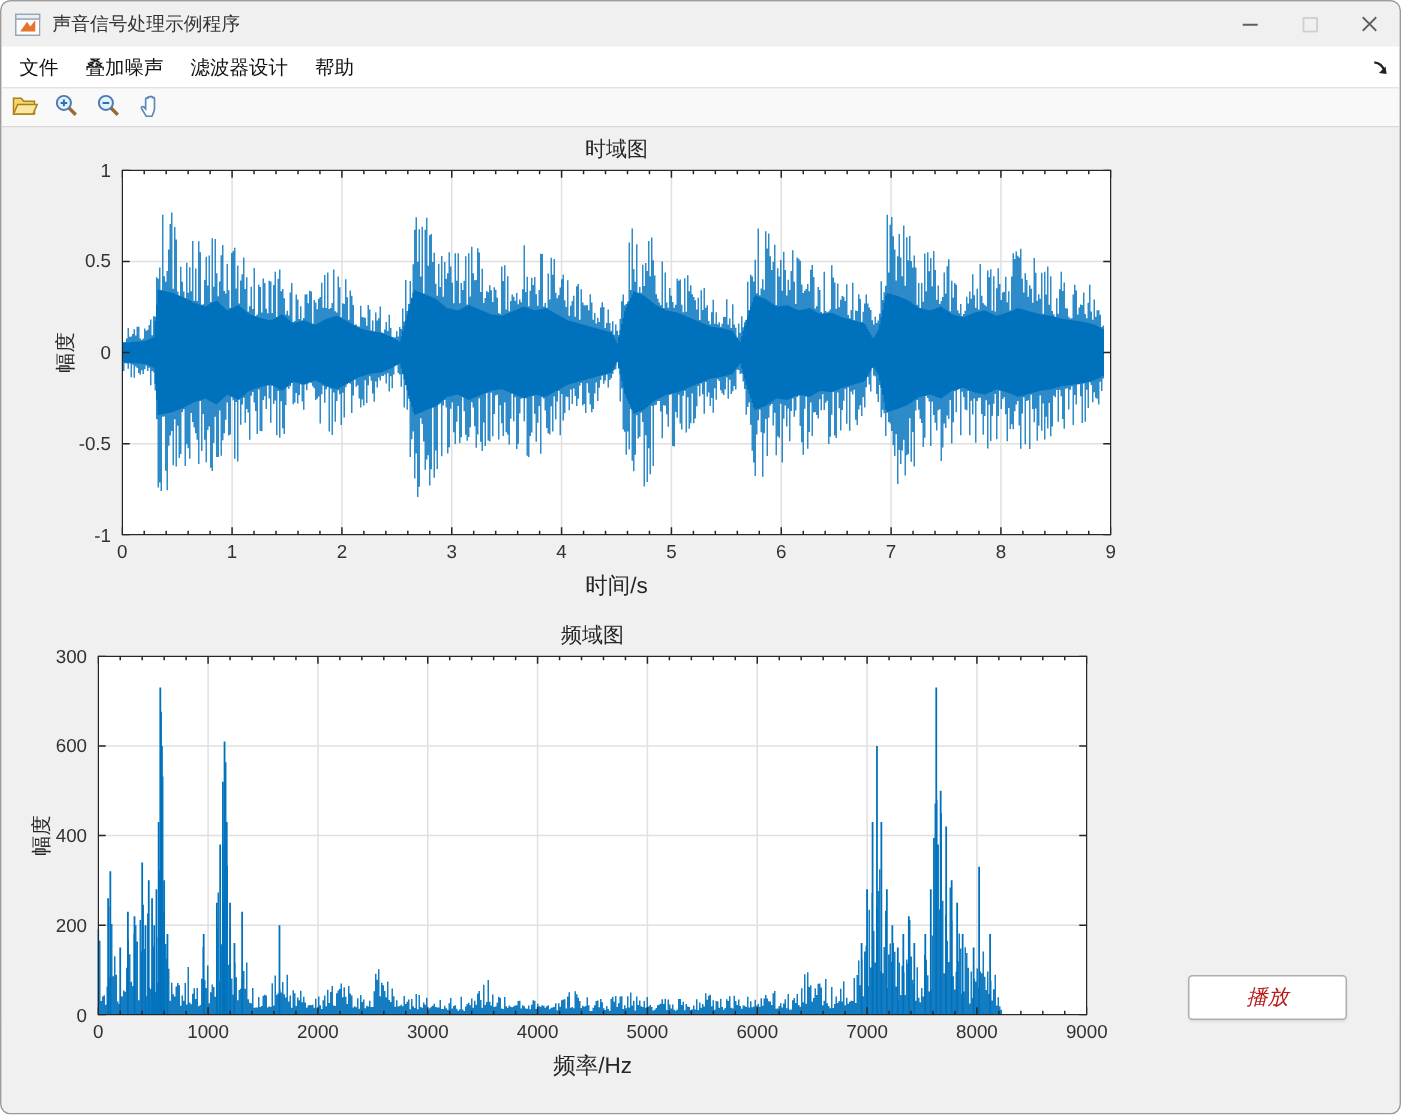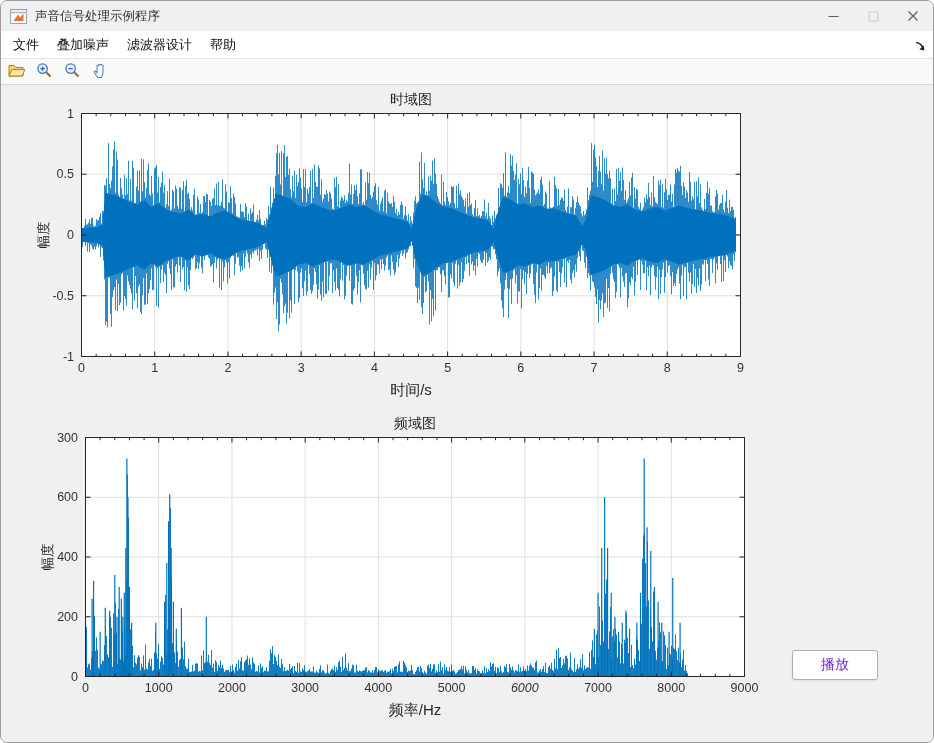--- a/index.html
+++ b/index.html
@@ -20,36 +20,36 @@
   .menu-corner{position:absolute;right:7px;top:7px;width:11px;height:11px;}
   
   .toolbar{height:25px;background:#f9f9f9;display:flex;align-items:center;
     border-bottom:1px solid #d7d7d7;padding-left:4px;gap:5px;}
   .tool-btn{width:23px;height:21px;border:none;background:transparent;display:flex;
     align-items:center;justify-content:center;padding:0;cursor:default;}
   
   .figure-area{position:relative;height:657px;background:#f0f0f0;}
   .axes{position:absolute;}
   #axes0{left:80px;top:28px;width:660px;height:244px;}
-  #axes1{left:84px;top:352px;width:660px;height:240px;}
+  #axes1{left:64px;top:352px;width:660px;height:240px;}
   .plot-svg{position:absolute;left:0;top:0;background:#ffffff;display:block;}
   .ax-title{position:absolute;left:0;width:100%;top:-22px;text-align:center;
     font-size:14px;color:#262626;}
   .xlabel{position:absolute;left:0;width:100%;text-align:center;top:calc(100% + 24px);
     font-size:15px;color:#262626;}
   .ylabel{position:absolute;top:50%;left:-37px;transform:translate(-50%,-50%) rotate(-90deg);
     font-size:13.5px;color:#262626;white-space:nowrap;}
   .xticklabels{position:absolute;top:100%;left:0;width:100%;height:22px;}
   .yticklabels{position:absolute;right:100%;top:0;height:100%;width:52px;}
   .tickl{position:absolute;font-size:12.5px;color:#333;line-height:15px;}
   .xtl{top:4px;width:50px;text-align:center;}
   .ytl{right:7px;width:45px;text-align:right;}
-  .play-btn{position:absolute;left:791px;top:565px;width:86px;height:30px;background:#fff;
-    border:1px solid #aeaeae;border-radius:3px;font-size:14px;color:#6d28d9;
-    font-family:inherit;box-shadow:0 1px 2px rgba(0,0,0,0.08);cursor:default;}
+  .play-btn{position:absolute;left:791px;top:565px;width:106px;height:30px;background:#fff;
+    border:1px solid #aeaeae;border-radius:3px;font-size:14px;color:#b91c1c;
+    font-family:inherit;box-shadow:0 1px 2px rgba(0,0,0,0.08);cursor:default;font-style:italic;}
 </style>
 </head>
 <body>
 
 <div class="window">
 
   <div class="titlebar">
     <span class="app-icon">
       <svg width="17" height="15" viewBox="0 0 17 15">
         <rect x="0.5" y="0.5" width="16" height="14" fill="#fdfdfd" stroke="#98a6b5"></rect>
@@ -446,21 +446,21 @@
           <div class="tickl ytl" style="top: 53.25px;">600</div>
           <div class="tickl ytl" style="top: -6.5px;">300</div>
         </div>
       <div class="xticklabels">
           <div class="tickl xtl" style="left: -24.5px;">0</div>
           <div class="tickl xtl" style="left: 48.7222px;">1000</div>
           <div class="tickl xtl" style="left: 121.944px;">2000</div>
           <div class="tickl xtl" style="left: 195.167px;">3000</div>
           <div class="tickl xtl" style="left: 268.389px;">4000</div>
           <div class="tickl xtl" style="left: 341.611px;">5000</div>
-          <div class="tickl xtl" style="left: 414.833px; font-style: italic;">6000</div>
+          <div class="tickl xtl" style="left: 414.833px;">6000</div>
           <div class="tickl xtl" style="left: 488.056px;">7000</div>
           <div class="tickl xtl" style="left: 561.278px;">8000</div>
           <div class="tickl xtl" style="left: 634.5px;">9000</div>
         </div>
       <div class="ylabel">幅度</div>
       <div class="xlabel">频率/Hz</div>
     </div>
 
     <button class="play-btn">播放</button>
   </div>

